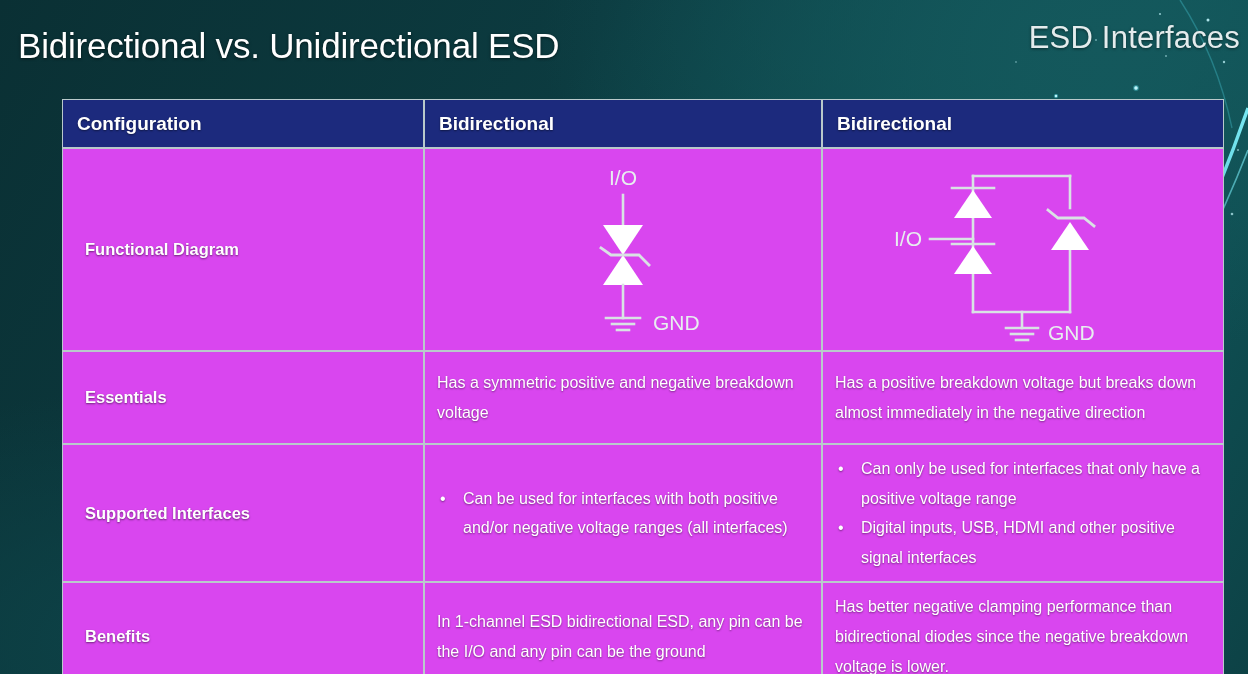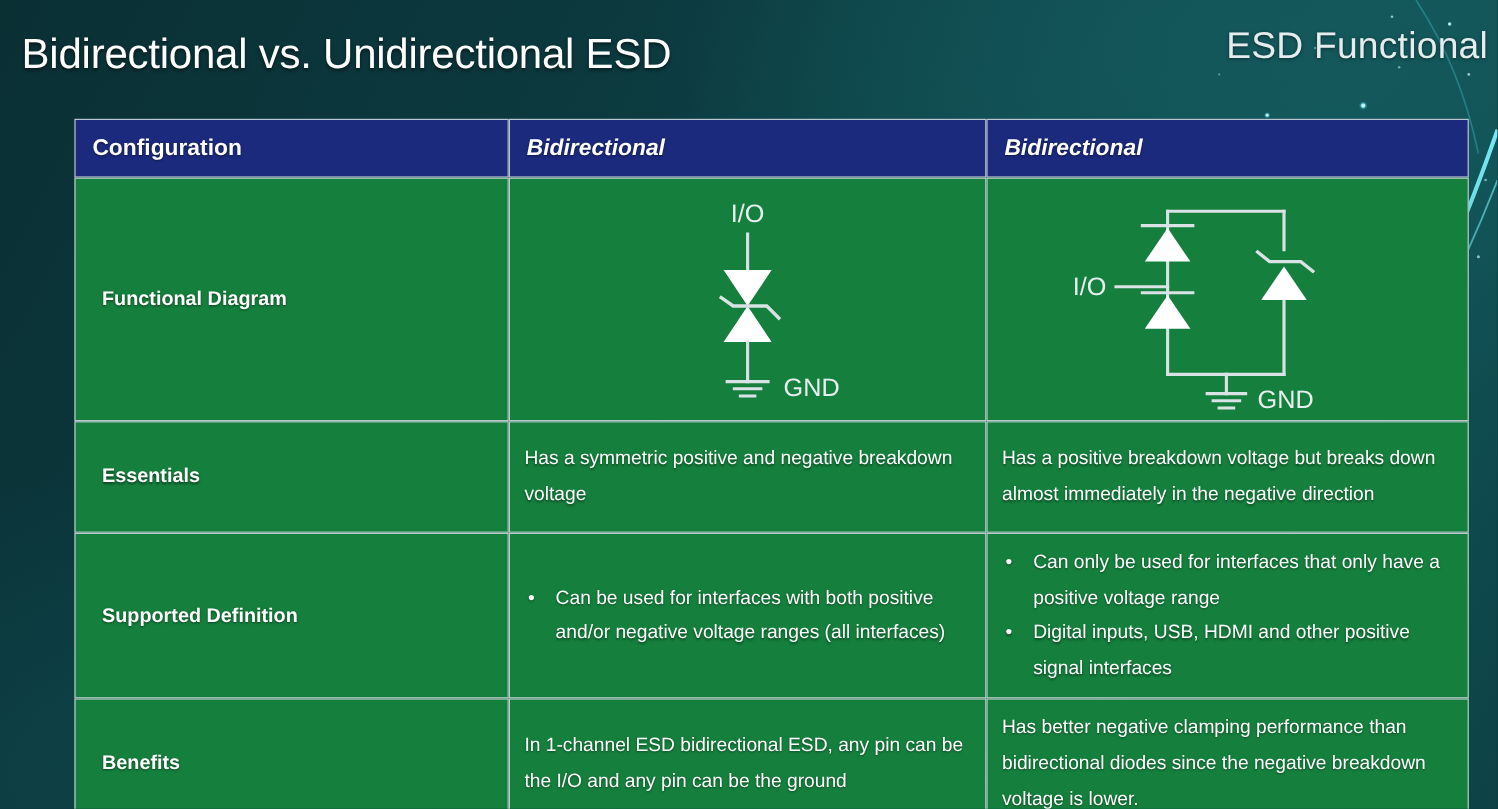--- a/index.html
+++ b/index.html
@@ -86,25 +86,25 @@
     background: #1c2a7d;
     color: #ffffff;
     font-size: 19px;
     font-weight: bold;
     height: 49px;
     padding: 0 14px;
     text-shadow: 0 1px 2px rgba(0,0,0,0.45);
   }
   th.col-config  { text-align: left; }
   th.col-bidi,
-  th.col-uni     { text-align: center; font-style: italic; }
+  th.col-uni     { text-align: center; }
 
   
   tbody td {
-    background: #15803d;
+    background: #d946ef;
     color: #ffffff;
   }
   td.row-label {
     font-size: 16.5px;
     font-weight: bold;
     padding: 0 22px;
     text-shadow: 0 1px 2px rgba(0,0,0,0.5);
   }
   td.content {
     font-size: 16px;
@@ -195,21 +195,21 @@
     <circle cx="1202" cy="252" r="1.0" opacity="0.55"></circle>
     <circle cx="1166" cy="56" r="1.0" opacity="0.55"></circle>
     <circle cx="1096" cy="40" r="1.0" opacity="0.5"></circle>
     <circle cx="1016" cy="62" r="0.9" opacity="0.45"></circle>
     <circle cx="1120" cy="214" r="1.2" opacity="0.5"></circle>
   </g>
 </svg>
 
 <div id="title-bar">
   <div id="page-title">Bidirectional vs. Unidirectional ESD</div>
-  <div id="deck-label">ESD Functional</div>
+  <div id="deck-label">ESD Interfaces</div>
 </div>
 
 <table id="comparison-table">
   <colgroup>
     <col class="c1">
       <col class="c2">
       <col class="c3">
   </colgroup>
 
   <thead>
@@ -284,21 +284,21 @@
       </td>
     </tr>
 
     <tr class="r-definition">
       <td class="row-label">Essentials</td>
       <td class="content">Has a symmetric positive and negative breakdown voltage</td>
       <td class="content">Has a positive breakdown voltage but breaks down almost immediately in the negative direction</td>
     </tr>
 
     <tr class="r-interfaces">
-      <td class="row-label">Supported Definition</td>
+      <td class="row-label">Supported Interfaces</td>
 
       <td class="content">
         <ul class="bullets">
           <li>
             <span class="bullet-dot">•</span>
             <span>Can be used for interfaces with both positive and/or negative voltage ranges (all interfaces)</span>
           </li>
         </ul>
       </td>
 

